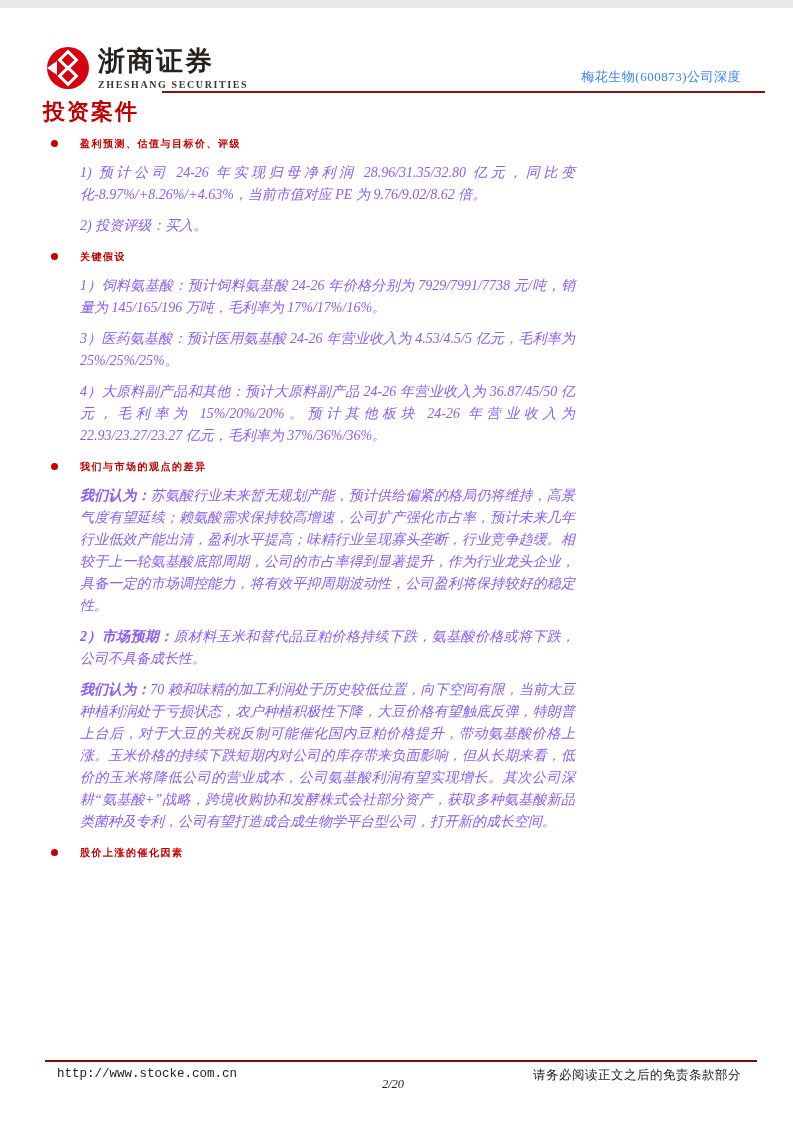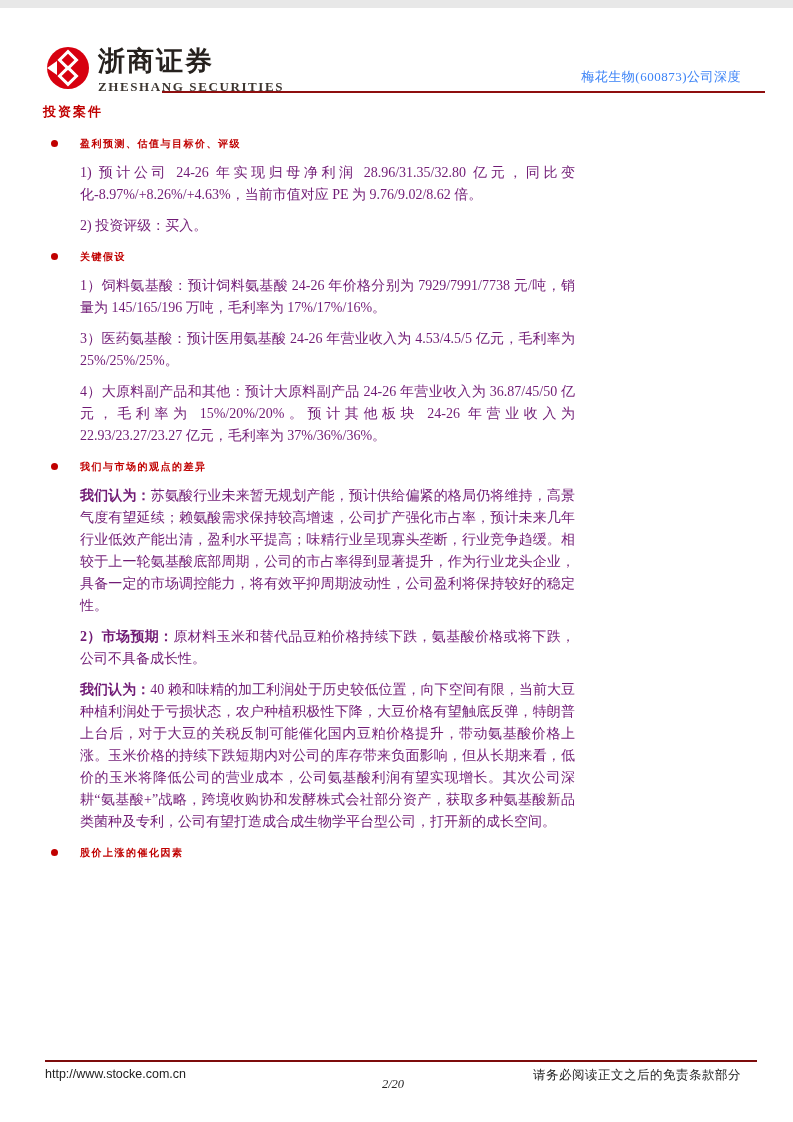--- a/index.html
+++ b/index.html
@@ -8,35 +8,35 @@
     position:relative; width:793px; height:1122px; margin:8px auto;
     background:#ffffff; overflow:hidden;
     font-family:"Liberation Serif","DejaVu Serif",serif; color:#141414;
   }
   
   .hdr { position:absolute; top:0; left:0; right:0; height:84px; }
   .brand { position:absolute; left:46px; top:38px; display:flex; align-items:flex-start; }
   .logo-svg { width:44px; height:44px; display:block; }
   .brand-txt { margin-left:8px; display:flex; flex-direction:column; }
   .brand-cn { font-size:27px; font-weight:bold; color:#26211e; letter-spacing:2px; line-height:30px; font-family:"Liberation Serif","DejaVu Serif",serif; }
-  .brand-en { font-size:13px; font-weight:bold; color:#3c3631; letter-spacing:1.6px; margin-top:3px; }
+  .brand-en { font-size:10px; font-weight:bold; color:#3c3631; letter-spacing:1.6px; margin-top:3px; }
   .doc-label { position:absolute; right:52px; top:60px; font-size:13px; color:#3b82f6; letter-spacing:0.5px; }
   .hdr-rule { position:absolute; top:83px; left:162px; right:28px; height:2px; background:#8e0e0e; }
   
   .content { position:absolute; top:90px; left:80px; width:495px; }
-  .doc-title { font-size:13px; font-weight:bold; color:#c00000; letter-spacing:2px; margin:2px 0 8px -37px; line-height:24px; }
+  .doc-title { font-size:22px; font-weight:bold; color:#c00000; letter-spacing:2px; margin:2px 0 8px -37px; line-height:24px; }
   .sec { }
   .sec-heading { position:relative; font-size:10px; font-weight:bold; color:#c00000; letter-spacing:1.5px; line-height:17px; margin:11px 0 10px 0; }
   .bullet { position:absolute; left:-29px; top:5px; width:7px; height:7px; border-radius:50%; background:#c00000; }
-  .para { font-size:14px; line-height:22px; text-align:justify; margin:0 0 9px 0; color:#701a75; }
+  .para { font-size:14px; line-height:22px; text-align:justify; margin:0 0 9px 0; color:#8b5cf6;font-style:italic; }
   .para .b { font-weight:bold; }
   
   .ftr-rule { position:absolute; top:1052px; left:45px; right:36px; height:2px; background:#7d0c0c; }
   .ftr { position:absolute; top:1057px; left:45px; right:52px; height:20px; font-size:12.5px; color:#222; }
-  .ftr-url { position:absolute; left:0; top:2px; font-family:Liberation Sans, sans-serif;text-align:right; }
+  .ftr-url { position:absolute; left:12px; top:2px; font-family:Liberation Mono, monospace;text-align:right; }
   .ftr-page { position:absolute; left:50%; transform:translateX(-50%); top:12px;font-style:italic; }
   .ftr-disc { position:absolute; right:0; top:2px; letter-spacing:0.5px; }
 </style>
 </head>
 <body>
 
 <div class="page">
 
   <div class="hdr">
     <div class="brand">
@@ -70,21 +70,21 @@
     <h2 class="sec-heading"><span class="bullet"></span><span class="h-text">关键假设</span></h2>
   <p class="para"><span>1）饲料氨基酸：预计饲料氨基酸 24-26 年价格分别为 7929/7991/7738 元/吨，销量为 145/165/196 万吨，毛利率为 17%/17%/16%。</span></p>
           <p class="para"><span>3）医药氨基酸：预计医用氨基酸 24-26 年营业收入为 4.53/4.5/5 亿元，毛利率为 25%/25%/25%。</span></p>
           <p class="para"><span>4）大原料副产品和其他：预计大原料副产品 24-26 年营业收入为 36.87/45/50 亿元，毛利率为 15%/20%/20%。预计其他板块 24-26 年营业收入为 22.93/23.27/23.27 亿元，毛利率为 37%/36%/36%。</span></p>
         </section>
 
   <section class="sec">
     <h2 class="sec-heading"><span class="bullet"></span><span class="h-text">我们与市场的观点的差异</span></h2>
           <p class="para"><span class="b">我们认为：</span><span>苏氨酸行业未来暂无规划产能，预计供给偏紧的格局仍将维持，高景气度有望延续；赖氨酸需求保持较高增速，公司扩产强化市占率，预计未来几年行业低效产能出清，盈利水平提高；味精行业呈现寡头垄断，行业竞争趋缓。相较于上一轮氨基酸底部周期，公司的市占率得到显著提升，作为行业龙头企业，具备一定的市场调控能力，将有效平抑周期波动性，公司盈利将保持较好的稳定性。</span></p>
           <p class="para"><span class="b">2）市场预期：</span><span>原材料玉米和替代品豆粕价格持续下跌，氨基酸价格或将下跌，公司不具备成长性。</span></p>
-          <p class="para"><span class="b">我们认为：</span><span>40 赖和味精的加工利润处于历史较低位置，向下空间有限，当前大豆种植利润处于亏损状态，农户种植积极性下降，大豆价格有望触底反弹，特朗普上台后，对于大豆的关税反制可能催化国内豆粕价格提升，带动氨基酸价格上涨。玉米价格的持续下跌短期内对公司的库存带来负面影响，但从长期来看，低价的玉米将降低公司的营业成本，公司氨基酸利润有望实现增长。其次公司深耕“氨基酸+”战略，跨境收购协和发酵株式会社部分资产，获取多种氨基酸新品类菌种及专利，公司有望打造成合成生物学平台型公司，打开新的成长空间。</span></p>
+          <p class="para"><span class="b">我们认为：</span><span>70 赖和味精的加工利润处于历史较低位置，向下空间有限，当前大豆种植利润处于亏损状态，农户种植积极性下降，大豆价格有望触底反弹，特朗普上台后，对于大豆的关税反制可能催化国内豆粕价格提升，带动氨基酸价格上涨。玉米价格的持续下跌短期内对公司的库存带来负面影响，但从长期来看，低价的玉米将降低公司的营业成本，公司氨基酸利润有望实现增长。其次公司深耕“氨基酸+”战略，跨境收购协和发酵株式会社部分资产，获取多种氨基酸新品类菌种及专利，公司有望打造成合成生物学平台型公司，打开新的成长空间。</span></p>
         </section>
 
   <section class="sec">
     <h2 class="sec-heading"><span class="bullet"></span><span class="h-text">股价上涨的催化因素</span></h2>
         </section>
 
 </div>
   </div>
 
   <div class="ftr-rule"></div>

